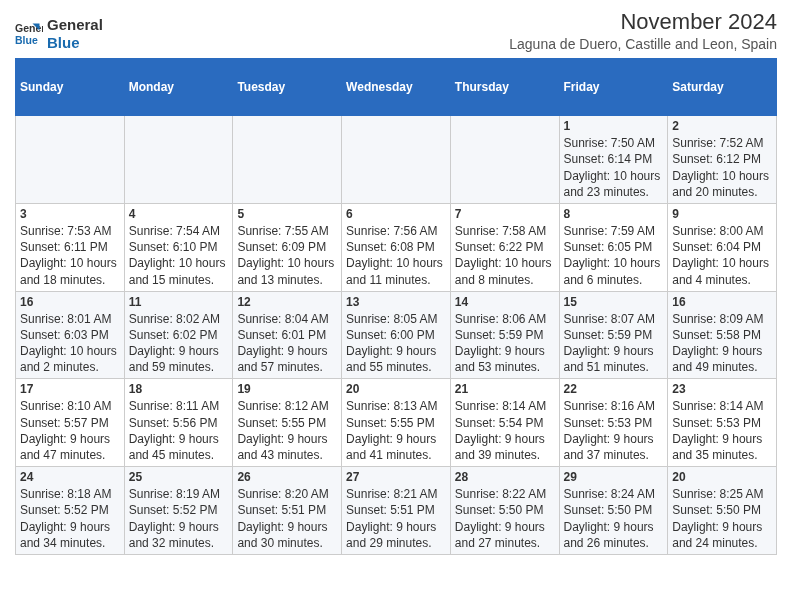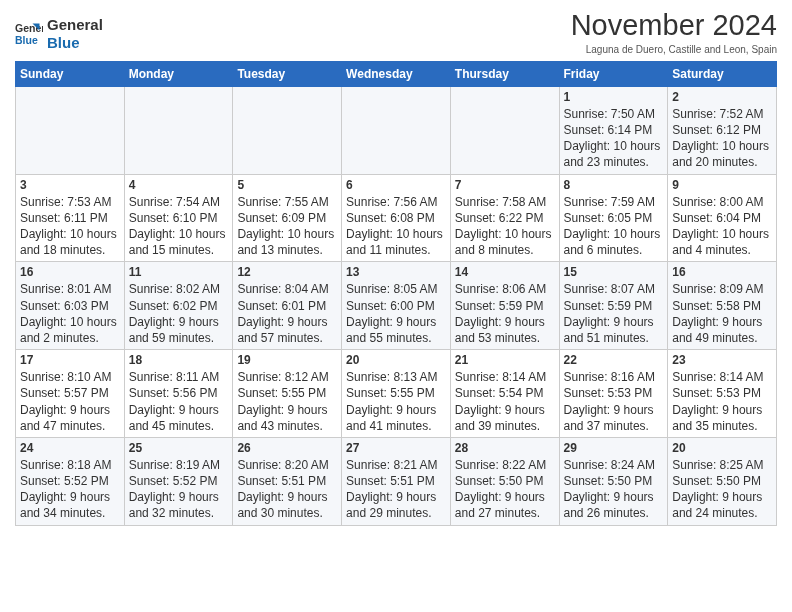--- a/index.html
+++ b/index.html
@@ -30,41 +30,41 @@
     }
     .logo-blue { color: #1a6baf; }
     .logo-icon {
       width: 28px;
       height: 28px;
     }
     .title-block {
       text-align: right;
     }
     .month-title {
-      font-size: 29px;
+      font-size: 22px;
       font-weight: normal;
       color: #333;
       line-height: 1.1;
     }
     .location {
-      font-size: 10px;
+      font-size: 14px;
       color: #555;
       margin-top: 2px;
     }
     .calendar {
       width: 100%;
       border-collapse: collapse;
       margin-top: 6px;
     }
     .calendar th {
       background: #2a6bbf;
       color: #fff;
       font-size: 12px;
       font-weight: bold;
-      padding: 5px 4px;
+      padding: 21px 4px;
       text-align: left;
       border: 1px solid #2a6bbf;
     }
     .calendar td {
       border: 1px solid #ccc;
       vertical-align: top;
       padding: 3px 4px;
       font-size: 10px;
       color: #333;
       width: calc(100% / 7);

